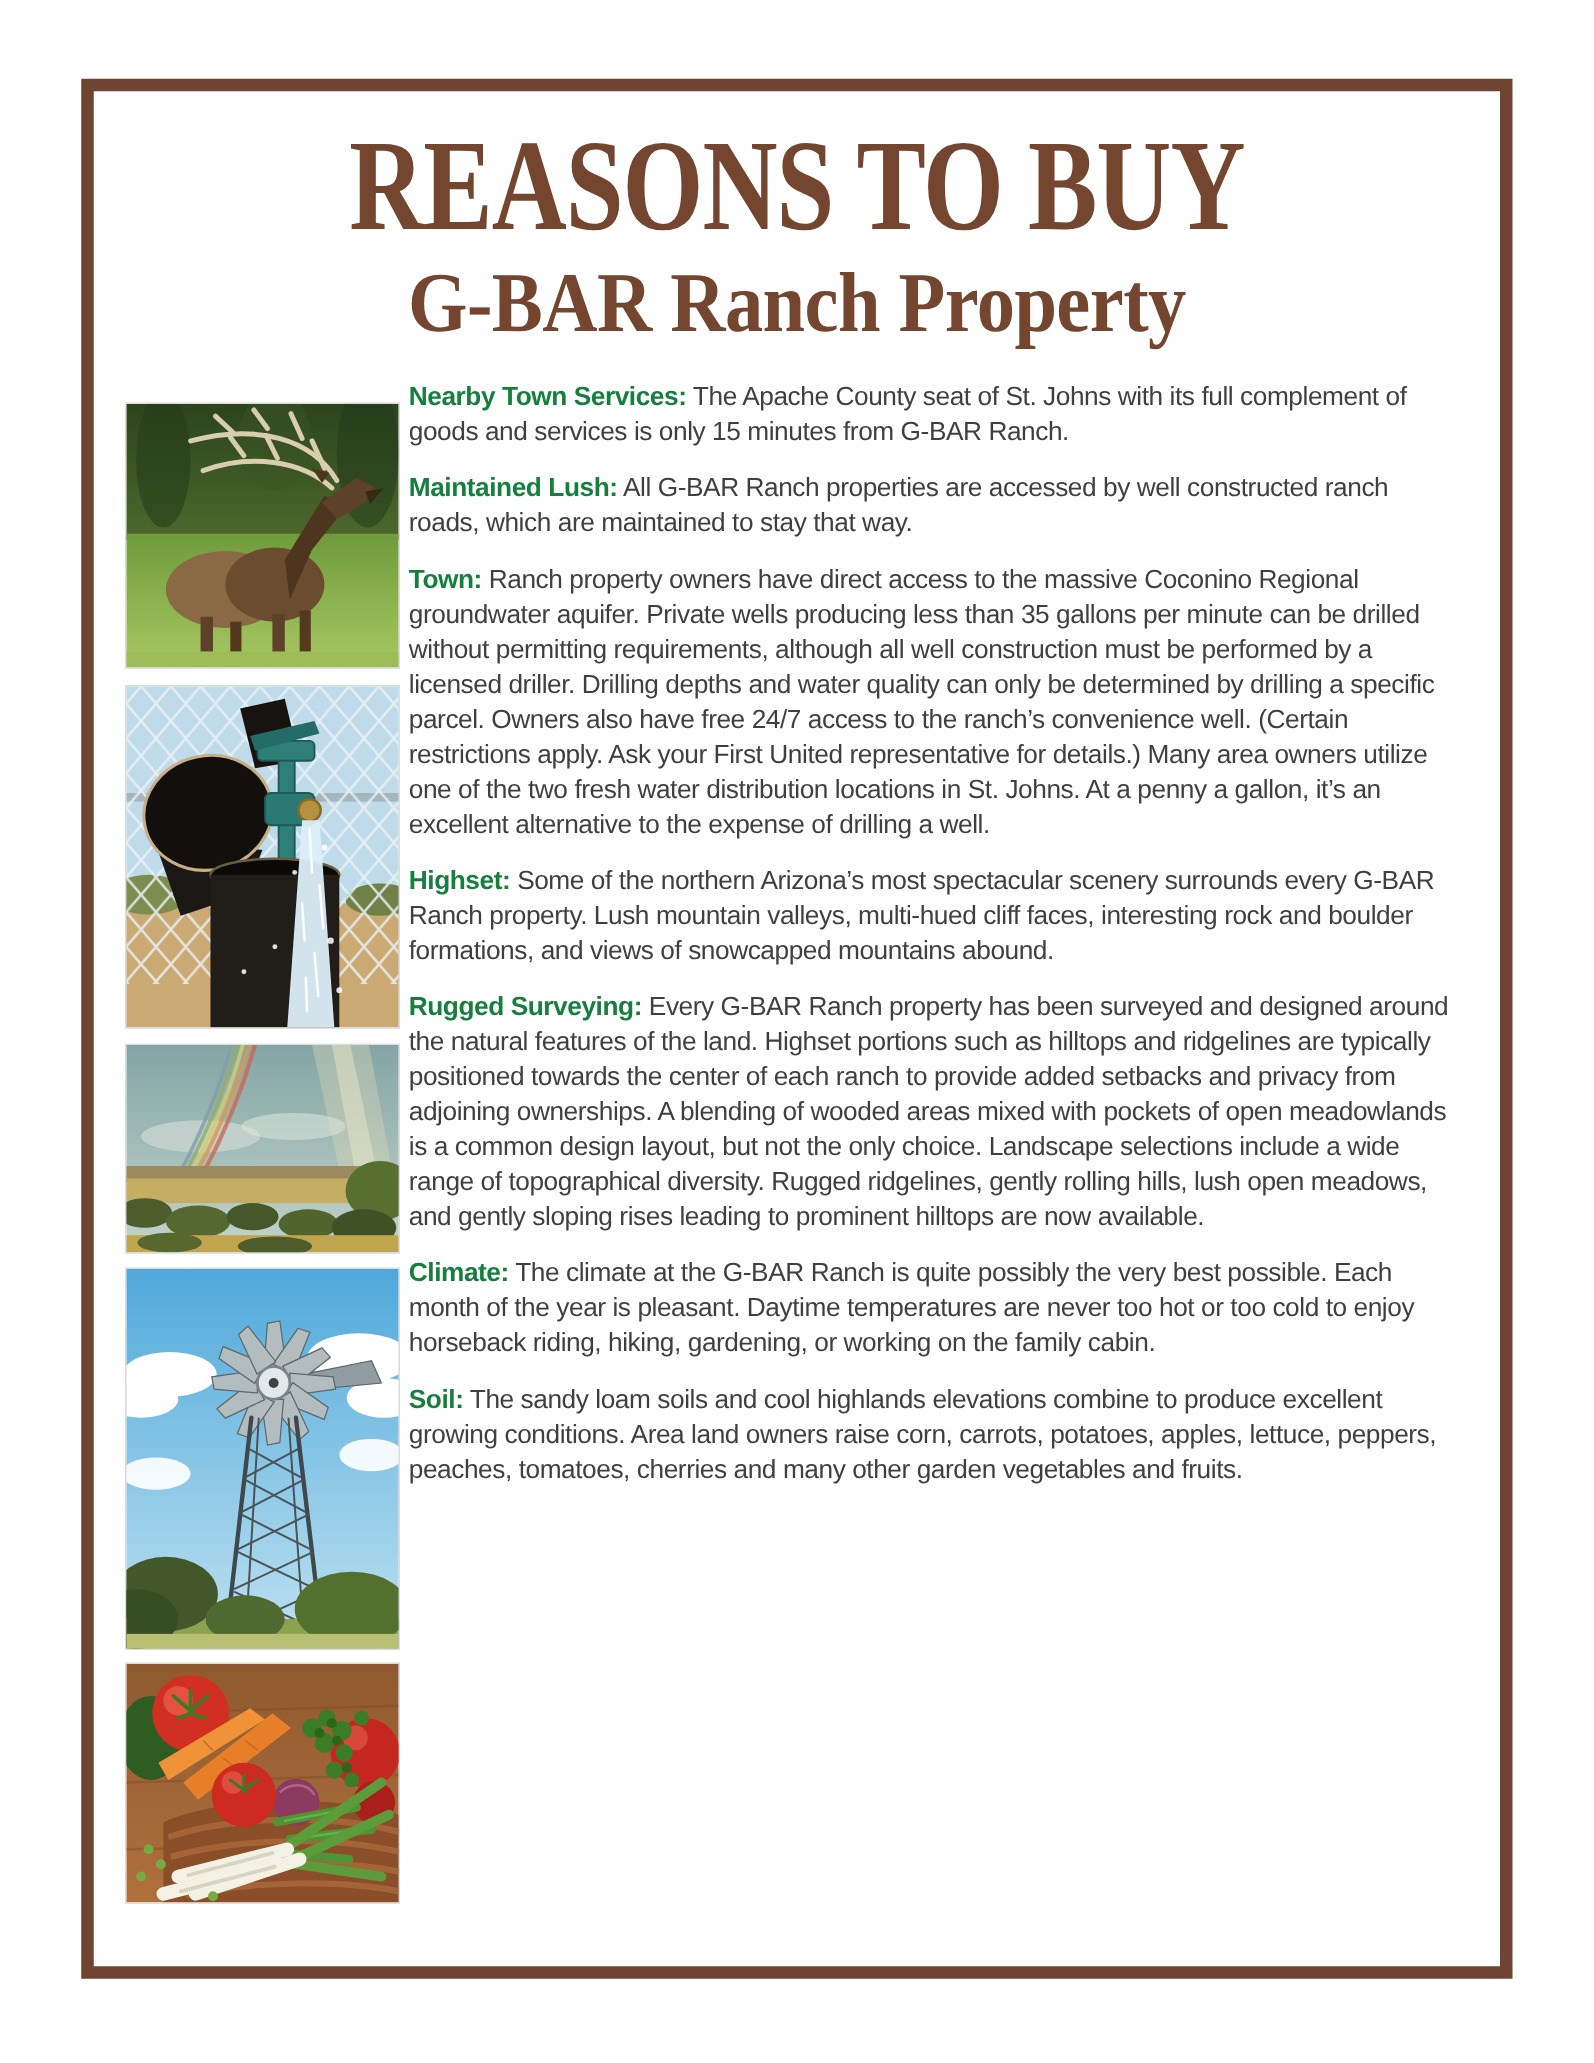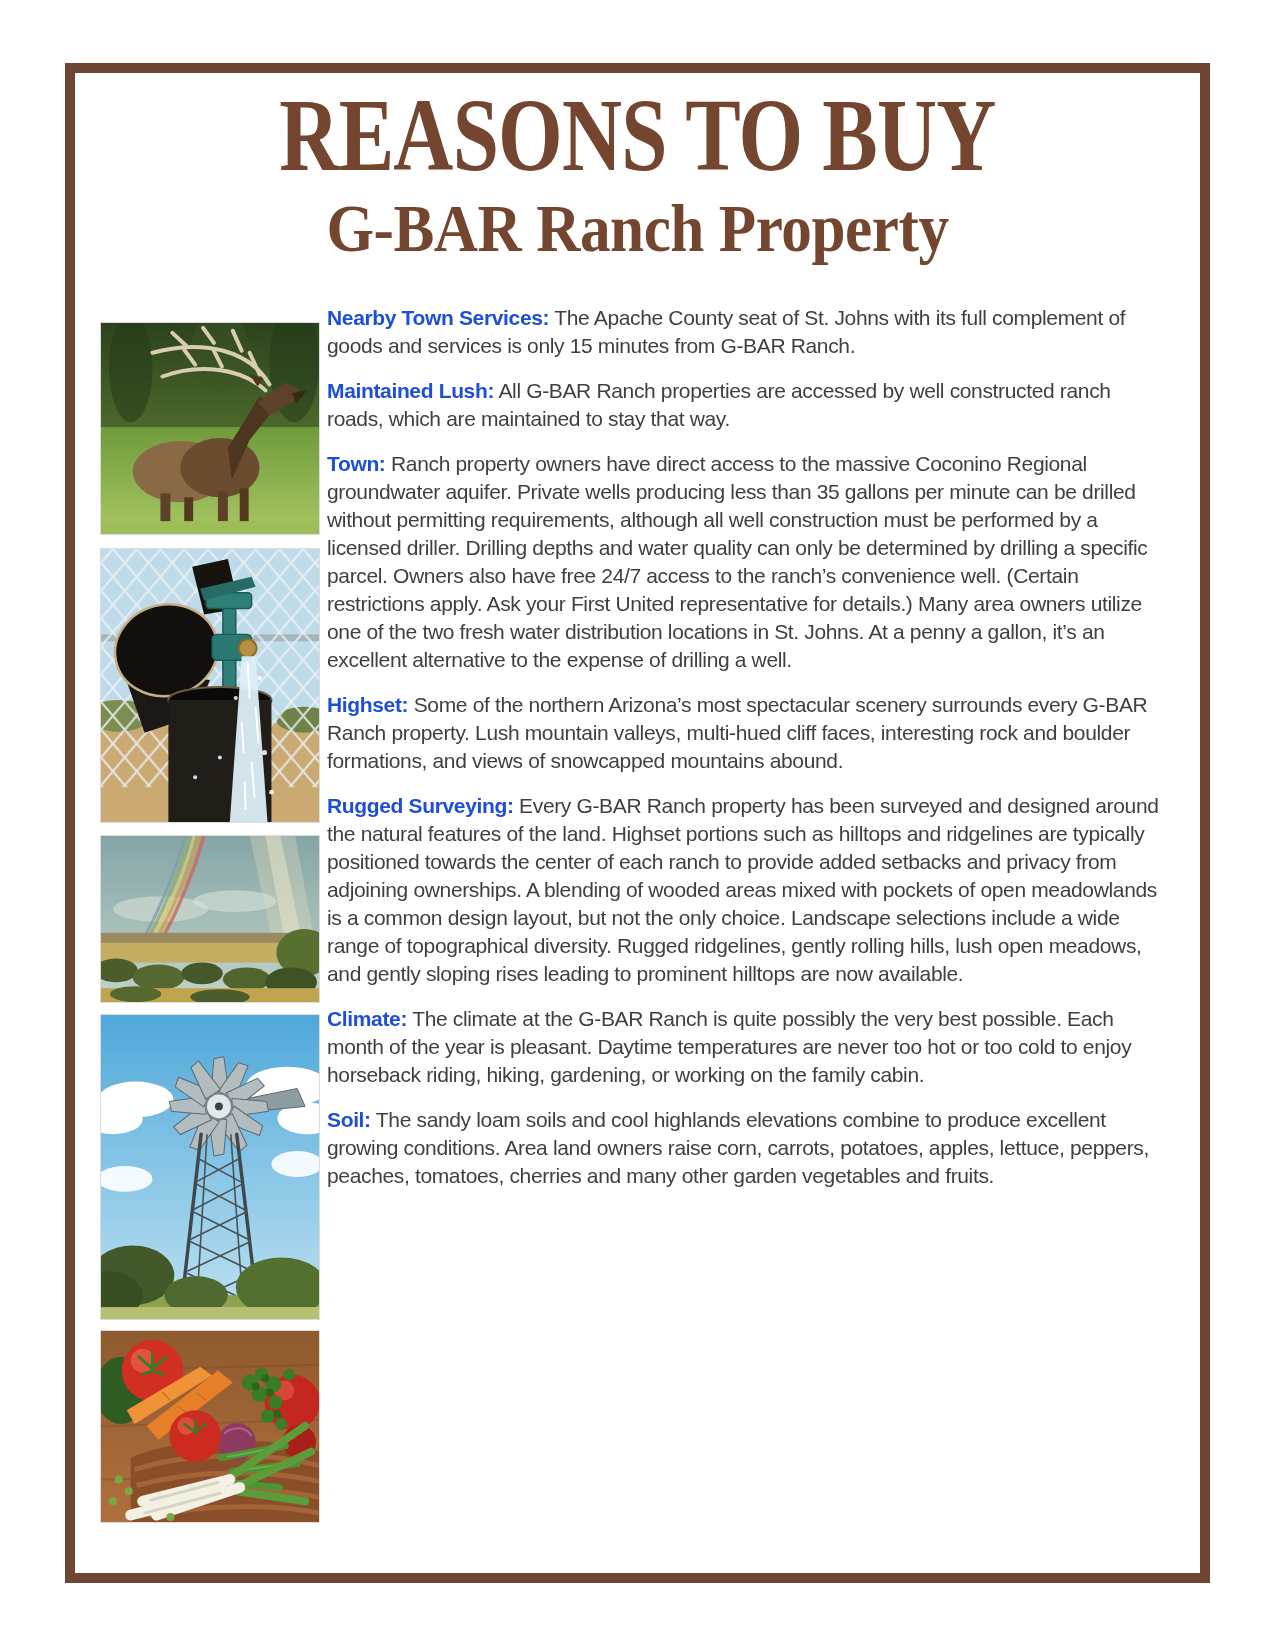--- a/index.html
+++ b/index.html
@@ -1,37 +1,37 @@
 <!DOCTYPE html>
 <html><head>
 <meta charset="utf-8">
 <style>
   html,body{margin:0;padding:0;background:#ffffff;}
   .page{position:relative;width:1275px;height:1650px;background:#ffffff;overflow:hidden;
         font-family:"Liberation Sans",sans-serif;}
   .frame{position:absolute;left:65px;top:63px;width:1145px;height:1520px;
          border:10px solid #6F4433;box-sizing:border-box;}
-  header{position:absolute;left:0;top:84px;width:1275px;text-align:center;}
+  header{position:absolute;left:0;top:98px;width:1275px;text-align:center;}
   h1.title{margin:0;font-family:"Liberation Serif",serif;font-weight:bold;color:#74462F;
            font-size:104px;line-height:0.98;letter-spacing:-1px;
            transform:scaleX(0.80);transform-origin:50% 50%;}
   h2.subtitle{margin:8px 0 0 0;font-family:"Liberation Serif",serif;font-weight:bold;color:#74462F;
            font-size:68px;line-height:1;letter-spacing:-0.5px;
            transform:scaleX(0.90);transform-origin:50% 50%;}
   .photo-col figure{position:absolute;left:100px;width:220px;margin:0;
            border:1px solid #dcdcdc;box-sizing:border-box;overflow:hidden;background:#eee;}
   figure svg{display:block;width:100%;height:100%;}
   .f-elk{top:322px;height:213px;}
   .f-well{top:548px;height:275px;}
   .f-rainbow{top:835px;height:168px;}
   .f-windmill{top:1014px;height:306px;}
   .f-veg{top:1330px;height:193px;}
   main.text-col{position:absolute;left:327px;top:304px;width:840px;}
   p.section{margin:0 0 17px 0;font-size:21px;line-height:28px;letter-spacing:-0.35px;color:#3F3E40;}
-  p.section .shead{font-weight:bold;color:#1d4ed8;}
+  p.section .shead{font-weight:bold;color:#15803d;}
 </style>
 </head>
 <body>
 
 <div class="page">
   <div class="frame"></div>
 
   <header>
     <h1 class="title">REASONS TO BUY</h1>
     <h2 class="subtitle">G-BAR Ranch Property</h2>

